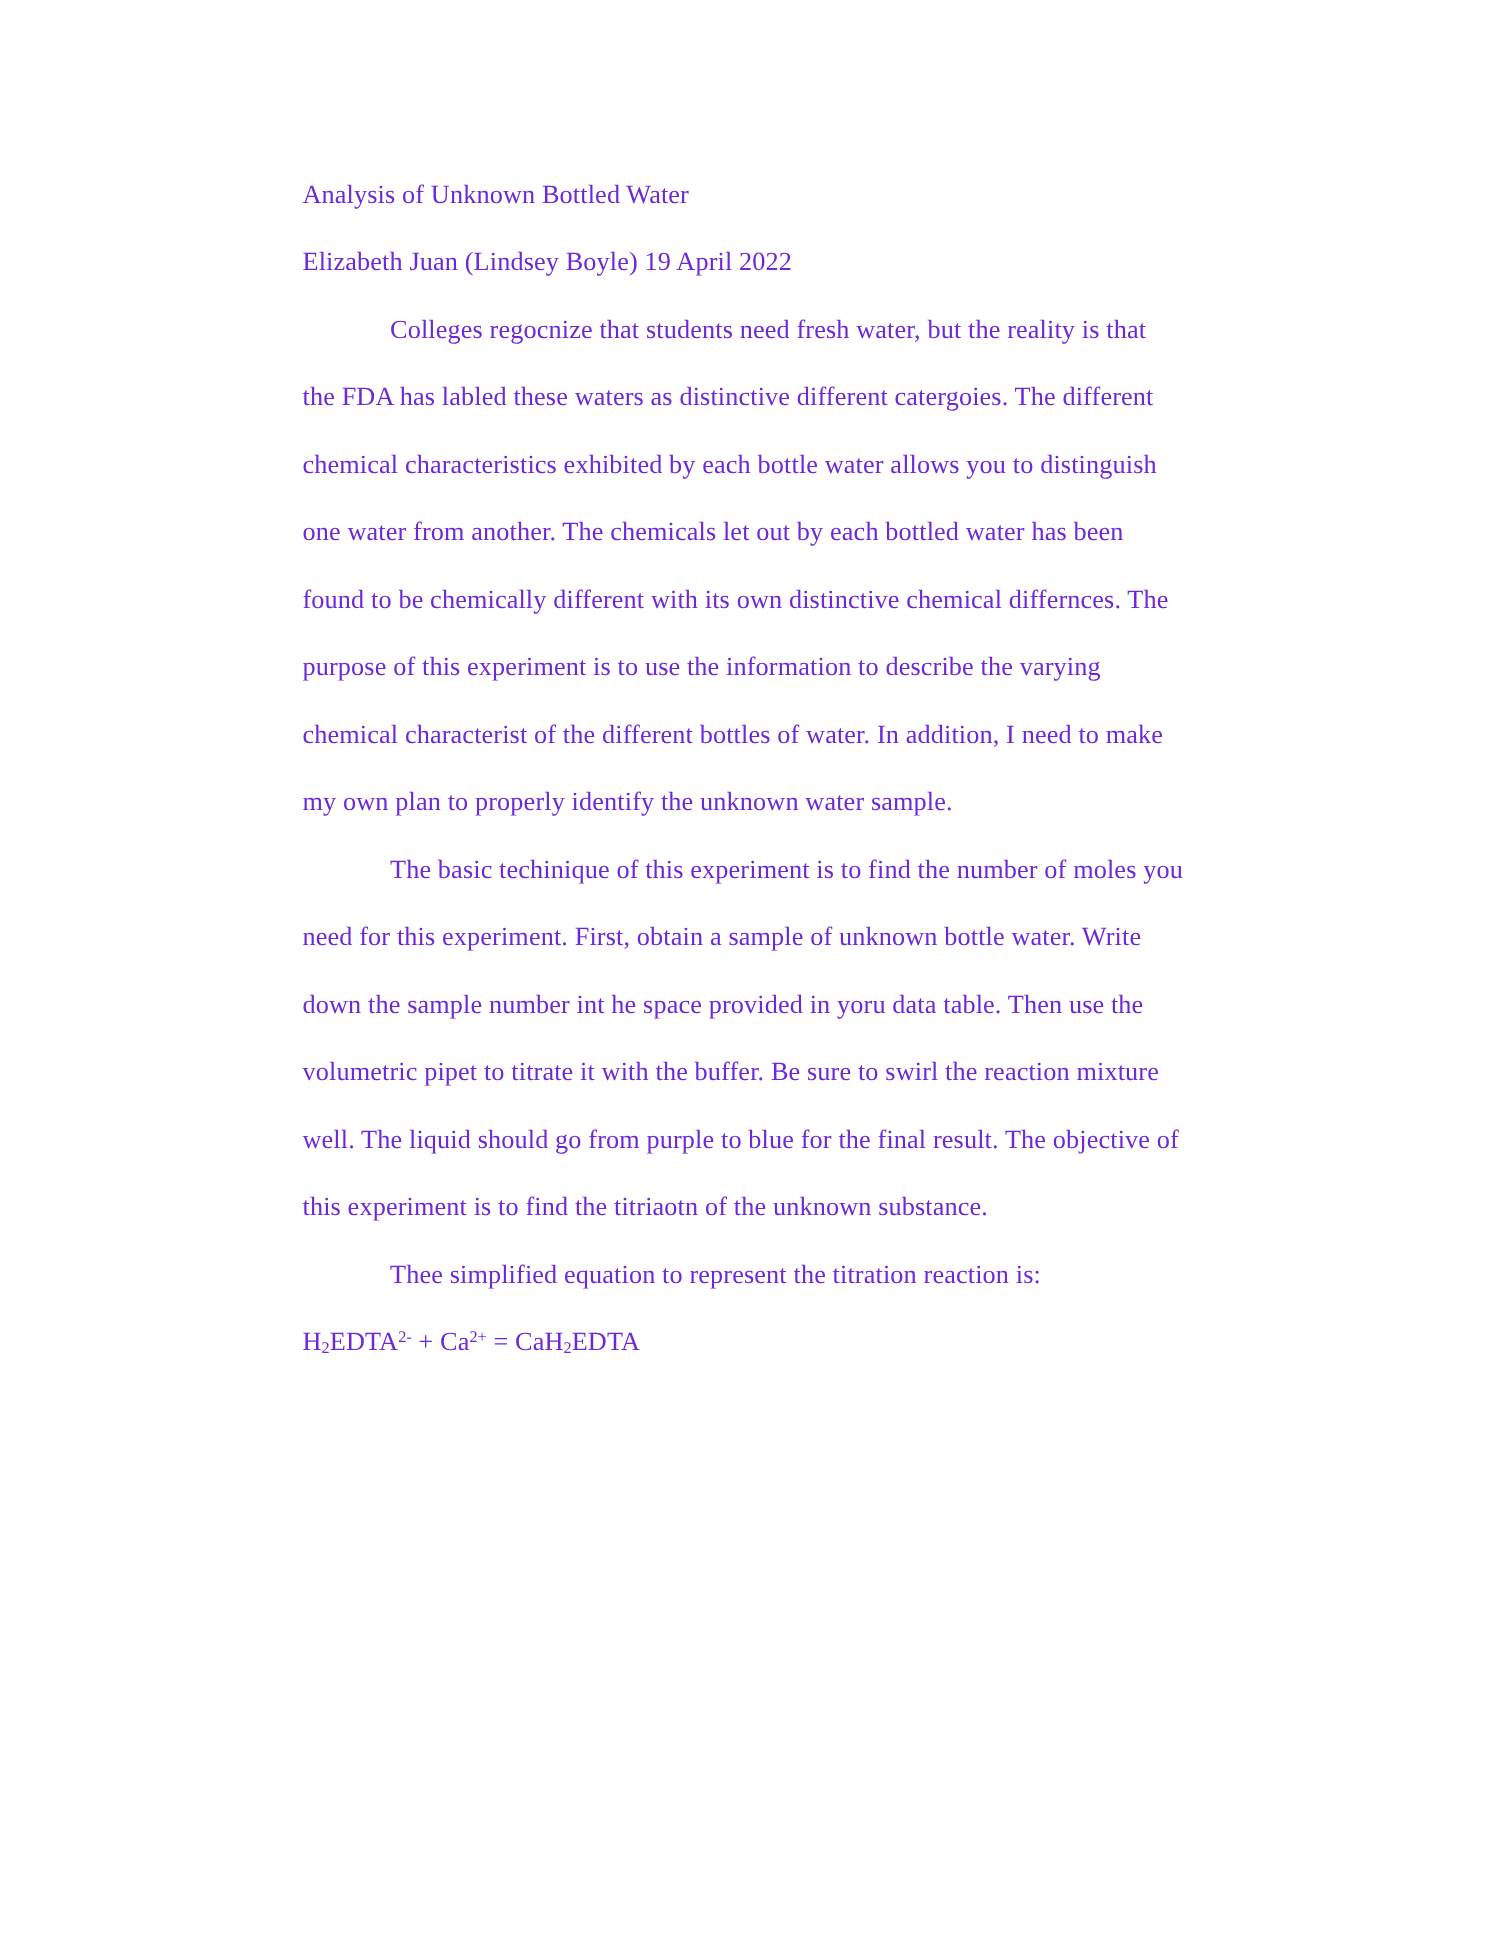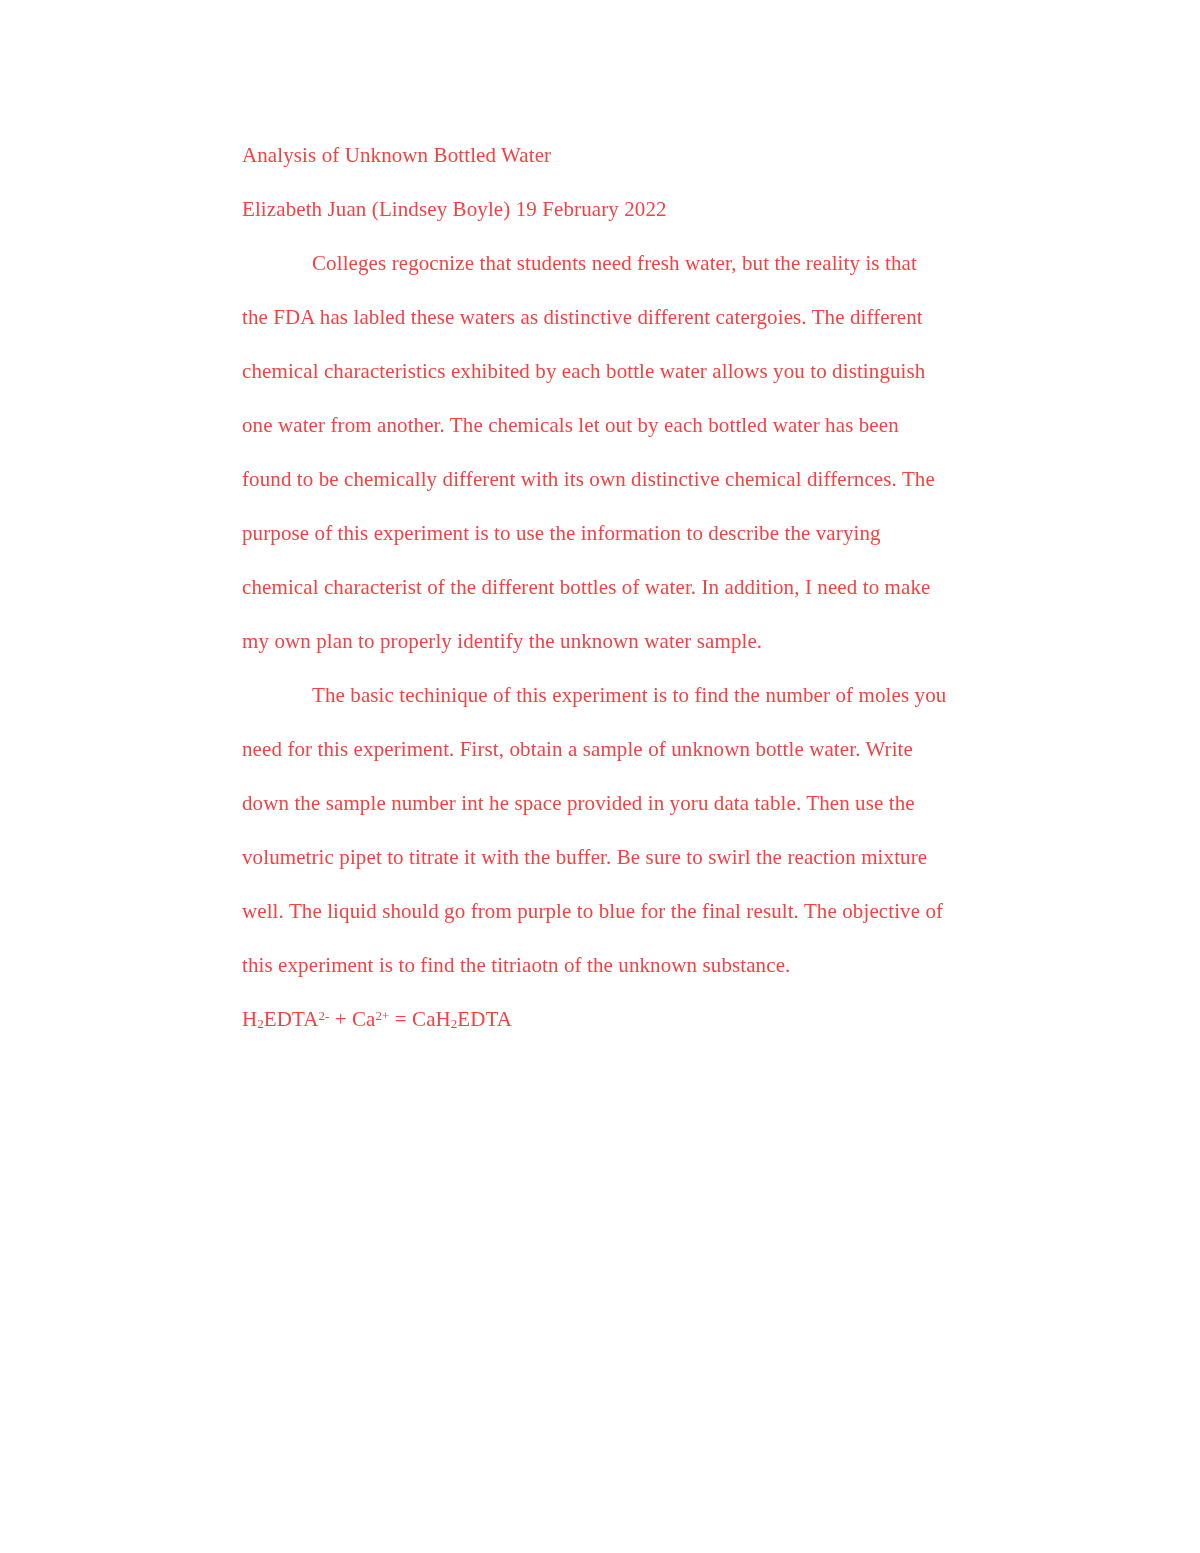--- a/index.html
+++ b/index.html
@@ -7,21 +7,21 @@
     margin: 0;
     padding: 0;
     background: #ffffff;
   }
   .page {
     position: relative;
     width: 1000px;
     height: 1553px;
     margin: 0 auto;
     background: #ffffff;
-    color: #ef4444;
+    color: #6d28d9;
     font-family: "Liberation Serif", "DejaVu Serif", serif;
     font-size: 21px;
     overflow: hidden;
   }
   .content {
     padding: 128px 153px 0 142px;
     line-height: 54px;
   }
   .content p {
     margin: 0;
@@ -44,24 +44,25 @@
   .equation sup { vertical-align: 0.5em; }
   .equation sub { vertical-align: -0.18em; }
 </style>
 </head>
 <body>
 
 <div class="page">
   <div class="content">
 
     <p>Analysis of Unknown Bottled Water</p>
-    <p>Elizabeth Juan (Lindsey Boyle) 19 February 2022</p>
+    <p>Elizabeth Juan (Lindsey Boyle) 19 April 2022</p>
 
 
     <p class="gap-1 indent">Colleges regocnize that students need fresh water, but the reality is that the FDA has labled these waters as distinctive different catergoies. The different chemical characteristics exhibited by each bottle water allows you to distinguish one water from another. The chemicals let out by each bottled water has been found to be chemically different with its own distinctive chemical differnces. The purpose of this experiment is to use the information to describe the varying chemical characterist of the different bottles of water. In addition, I need to make my own plan to properly identify the unknown water sample.</p>
 
     <p class="indent">The basic techinique of this experiment is to find the number of moles you need for this experiment. First, obtain a sample of unknown bottle water. Write down the sample number int he space provided in yoru data table. Then use the volumetric pipet to titrate it with the buffer. Be sure to swirl the reaction mixture well. The liquid should go from purple to blue for the final result. The objective of this experiment is to find the titriaotn of the unknown substance.</p>
 
+    <p class="indent">Thee simplified equation to represent the titration reaction is:</p>
 
     <p class="equation"><span>H</span><sub>2</sub><span>EDTA</span><sup>2-</sup><span> + </span><span>Ca</span><sup>2+</sup><span> = </span><span>CaH</span><sub>2</sub><span>EDTA</span></p>
 
   </div>
 </div>
 
 </body></html>

